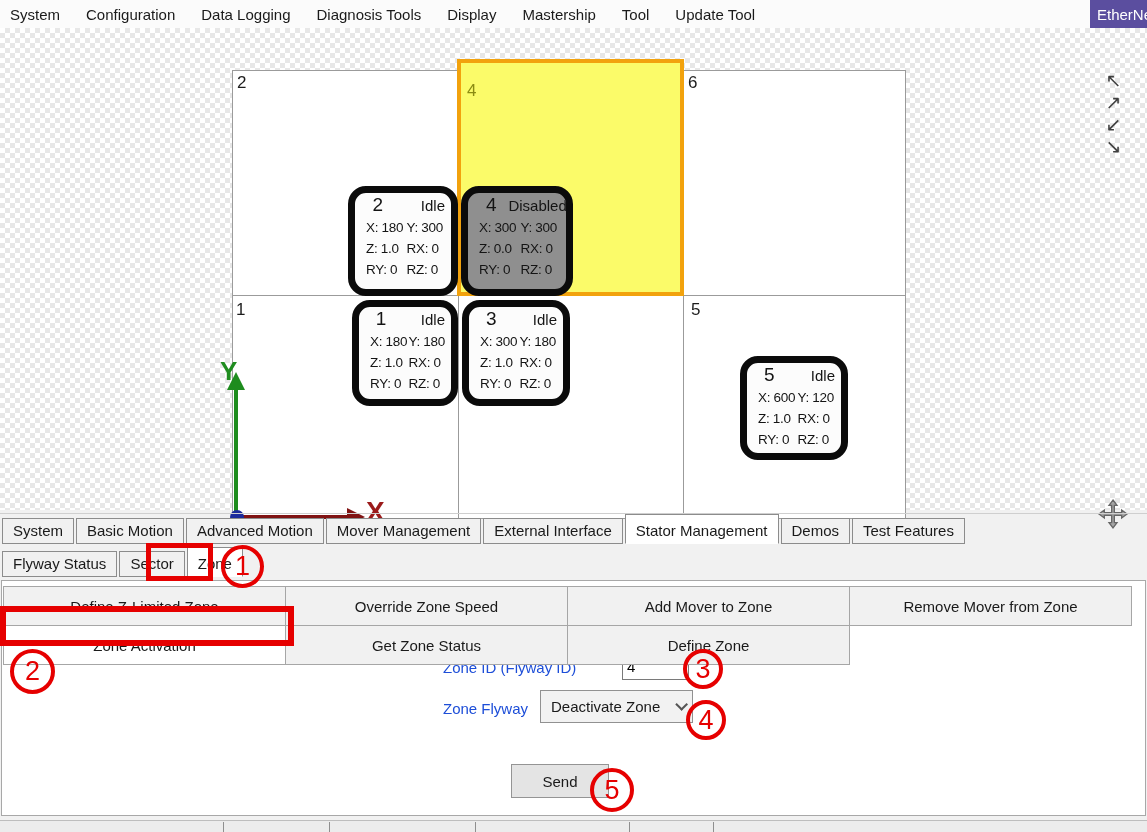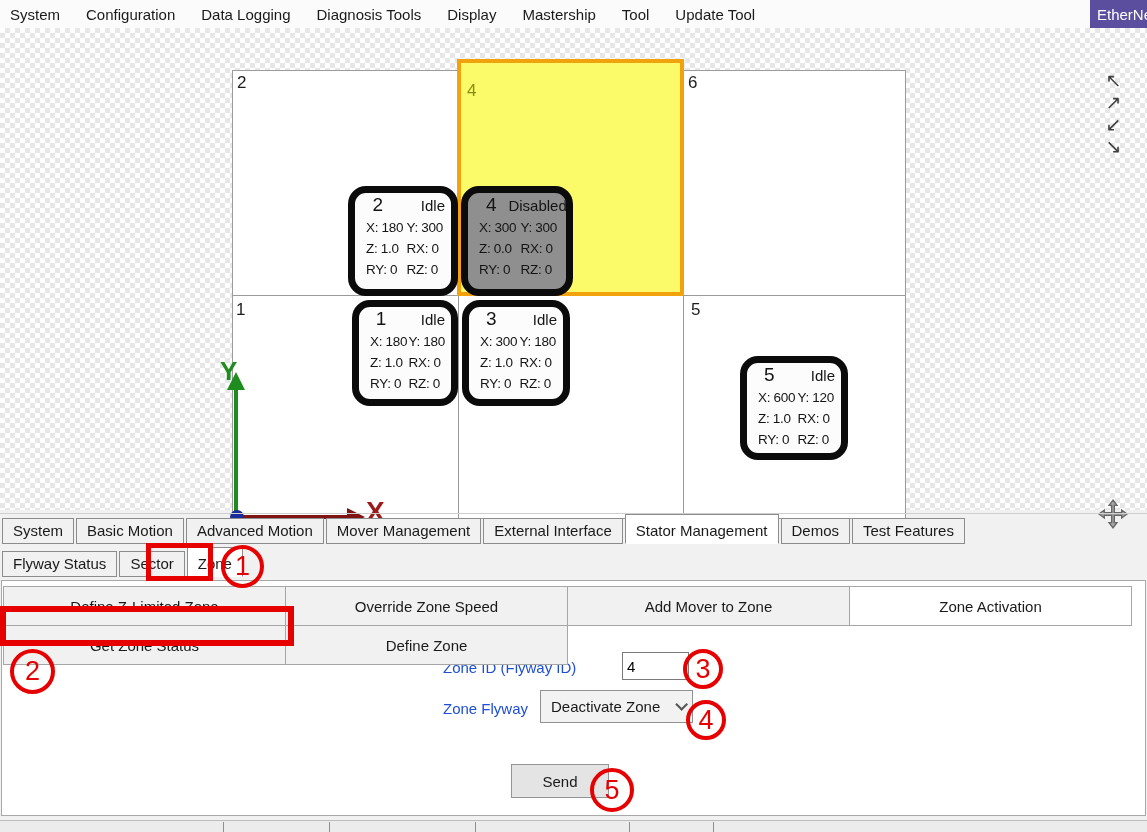--- a/index.html
+++ b/index.html
@@ -256,20 +256,21 @@
     <div class="tab">Sector</div>
     <div class="tab sel">Zone</div>
   </div>
 
   <div class="panel"></div>
 
   <div class="btn-grid">
     <div class="zbtn">Define Z-Limited Zone</div>
     <div class="zbtn">Override Zone Speed</div>
     <div class="zbtn">Add Mover to Zone</div>
+    <div class="zbtn">Remove Mover from Zone</div>
     <div class="zbtn sel">Zone Activation</div>
     <div class="zbtn">Get Zone Status</div>
     <div class="zbtn">Define Zone</div>
   </div>
 
   <span class="form-label lbl-zoneid">Zone ID (Flyway ID)</span>
   <input class="zoneid-input" type="text" value="4" style="">
   <span class="form-label lbl-zoneopt">Zone Flyway</span>
   <div class="dropdown">
     <span class="dd-text">Deactivate Zone</span>

